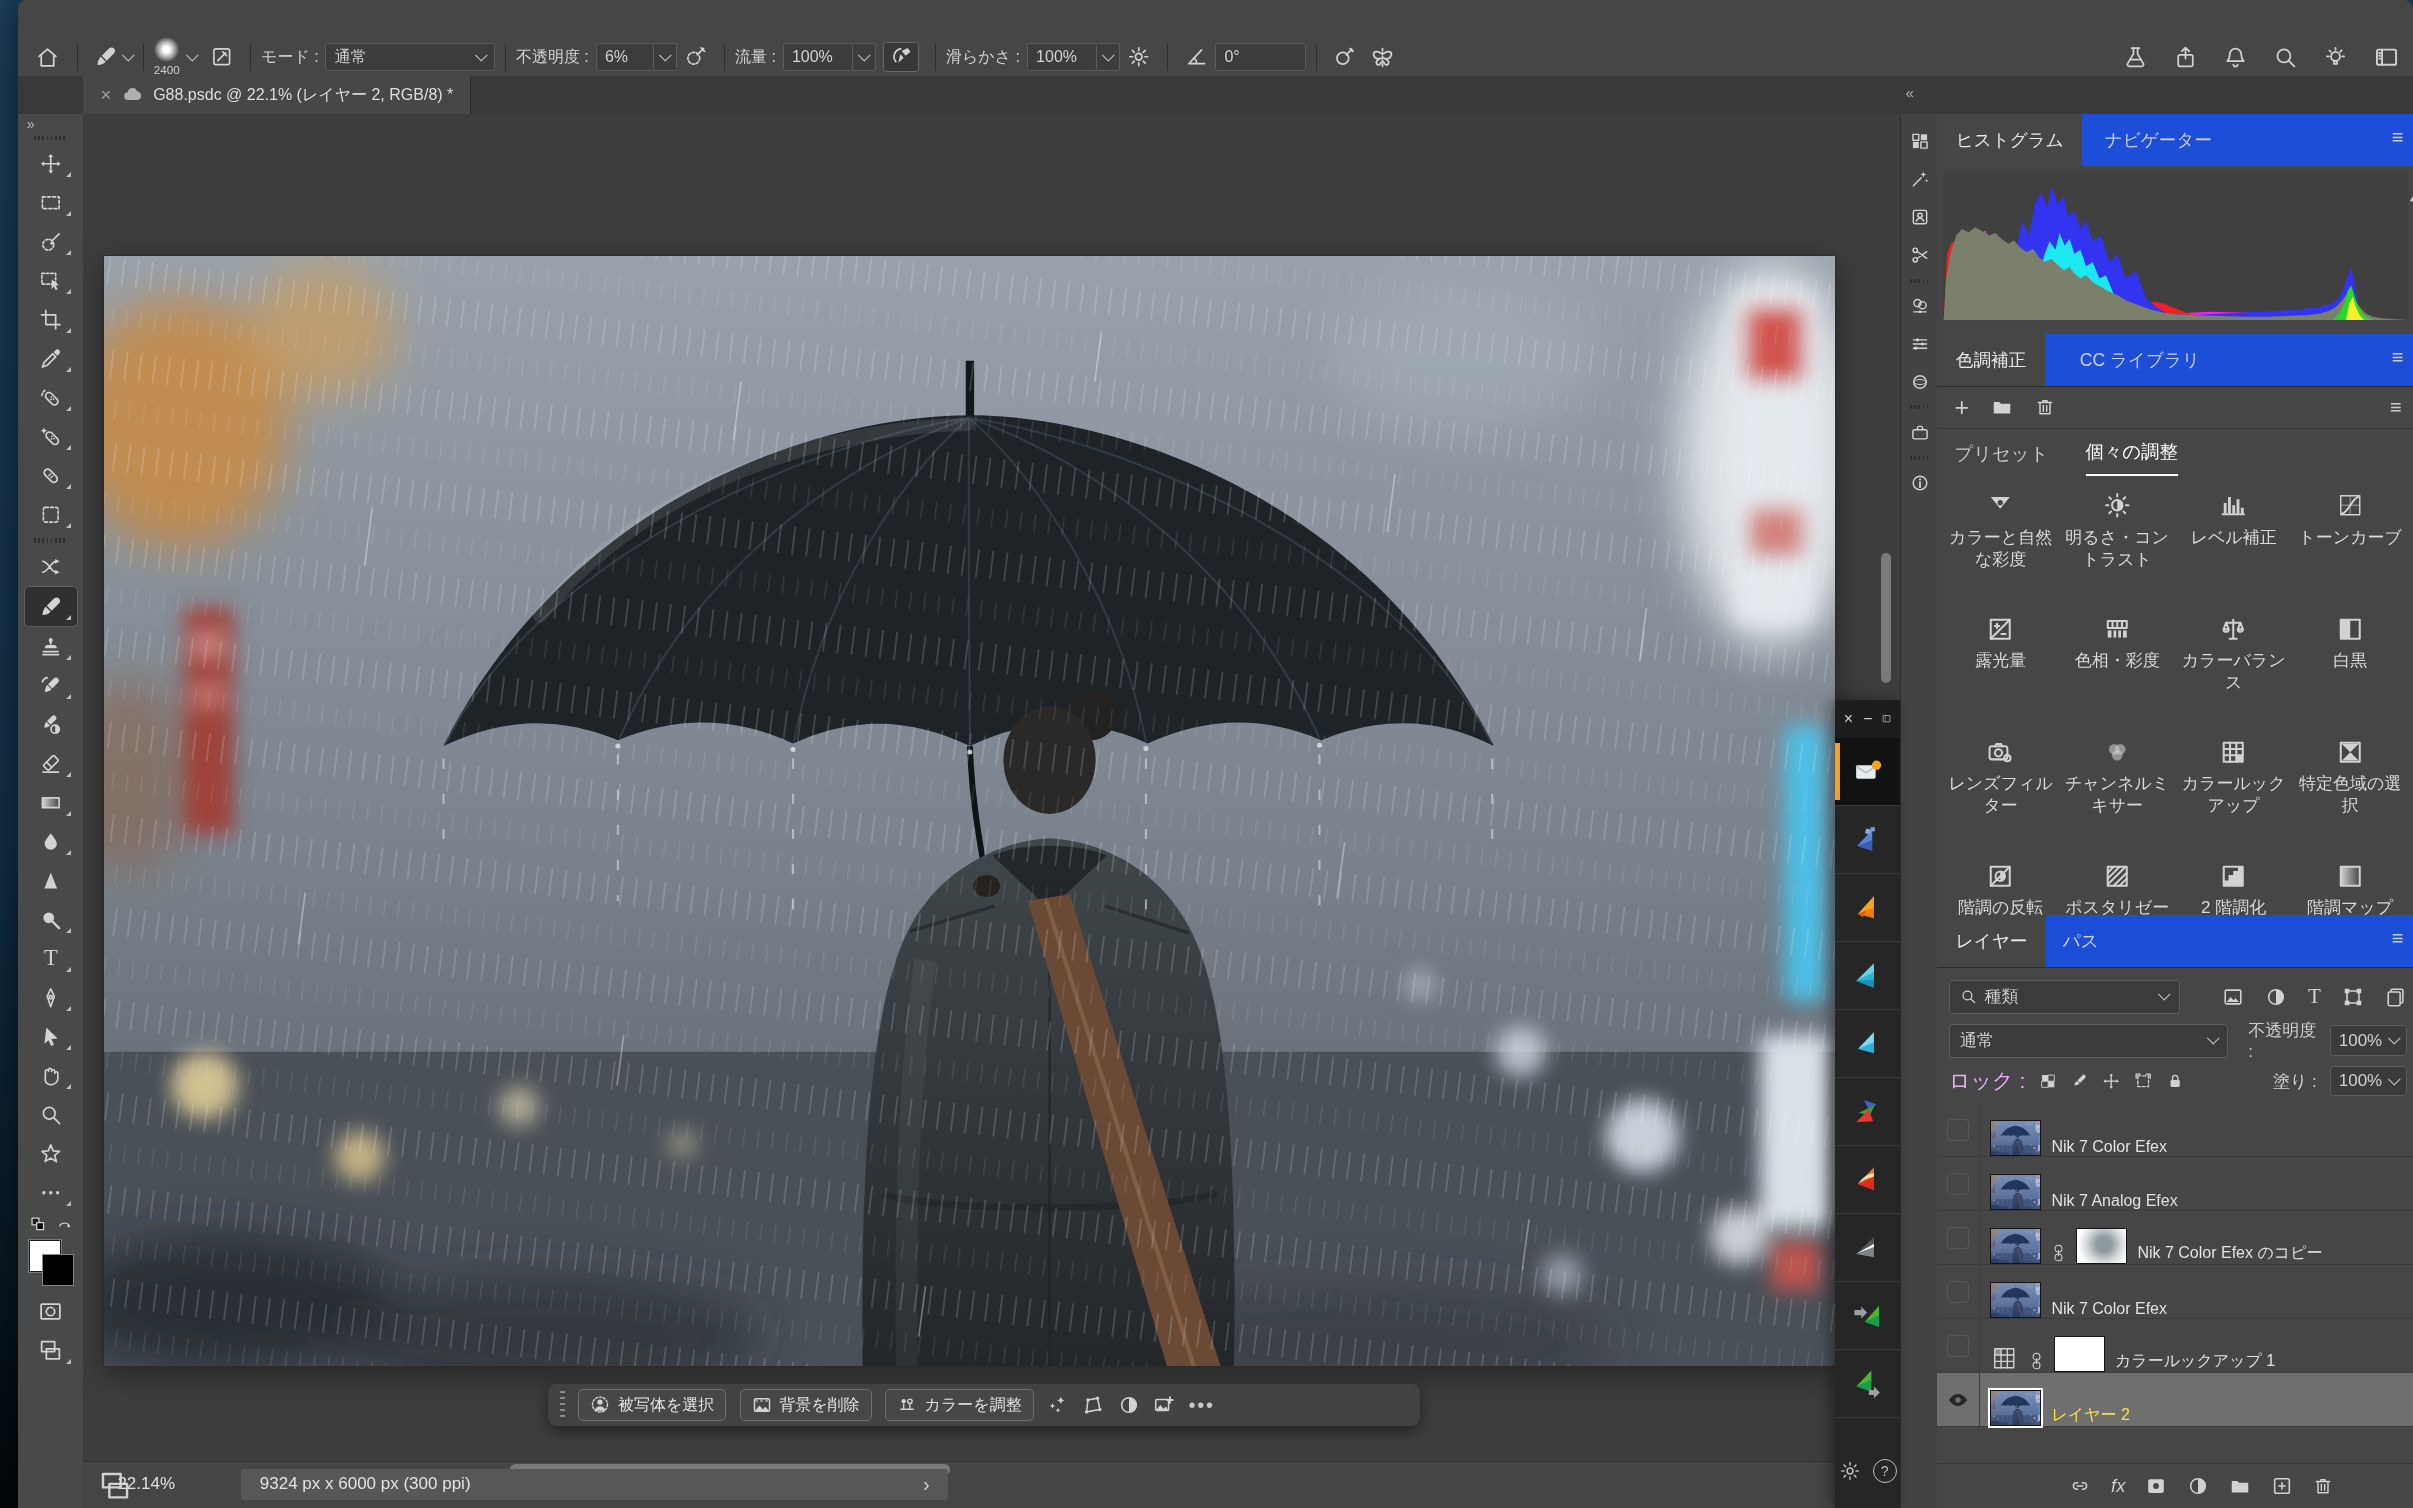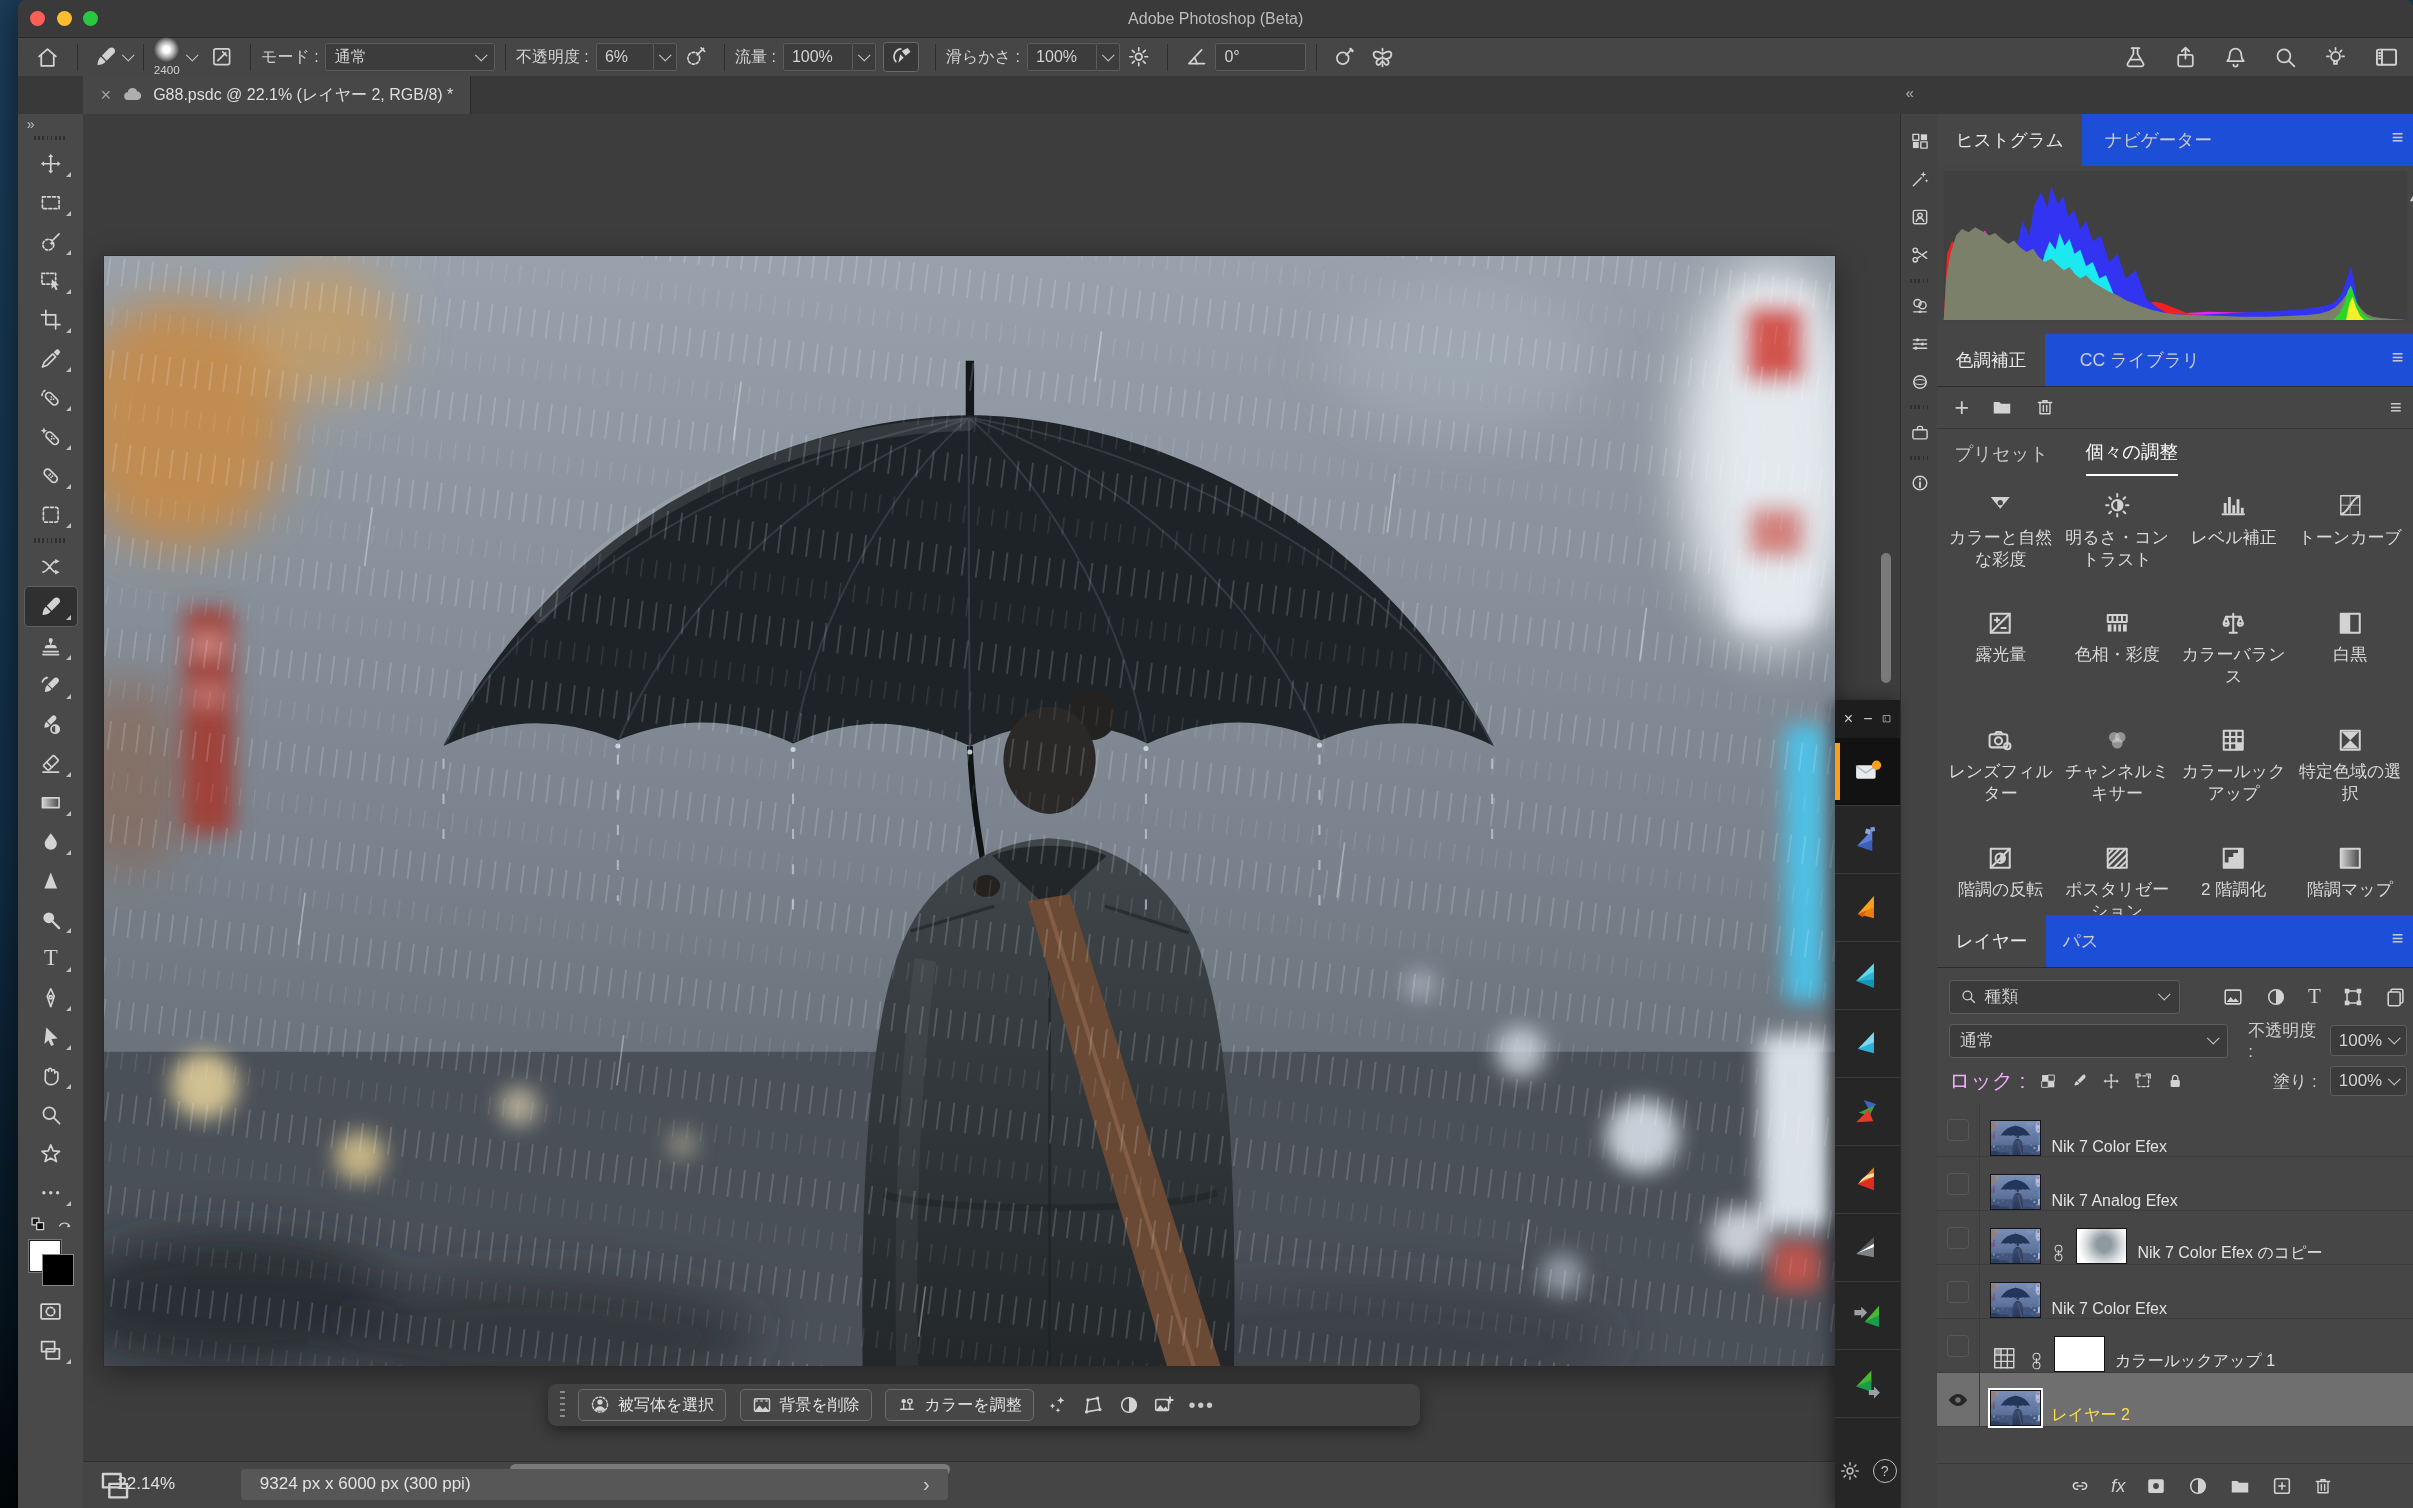--- a/index.html
+++ b/index.html
@@ -64,21 +64,21 @@
   .ptab{position:absolute;top:0;height:52px;display:flex;align-items:center;padding:0 18.4px;font-size:17.6px;color:#cdcdcd}
   .ptab.on{background:#464646;color:#e8e8e8}
   .pmenu{position:absolute;right:10px;top:13.4px}
   .hist{position:absolute;left:0;right:0;top:52px;height:159px;background:#454545}
   .hist svg{position:absolute;left:3.4px;top:5px}
   .warn{position:absolute;right:8.4px;top:11.7px}
   .actrow{position:absolute;left:0;right:0;height:42px;display:flex;align-items:center;gap:22px;padding-left:17px;border-bottom:0.8px solid #383838}
   .subtabs{position:absolute;left:0;right:0;height:49px;display:flex;align-items:flex-end;gap:37px;padding-left:17px;font-size:18.4px}
   .subtab{padding-bottom:10px;color:#c6c6c6}
   .subtab.on{color:#fff;border-bottom:2.5px solid #fff}
-  .adjgrid{position:absolute;left:5px;right:5px;display:grid;grid-template-columns:repeat(4,1fr);row-gap:10px}
+  .adjgrid{position:absolute;left:5px;right:5px;display:grid;grid-template-columns:repeat(4,1fr);row-gap:16px}
   .adjcell{display:flex;flex-direction:column;align-items:center;padding-top:8.4px;min-height:99px}
   .adjcell .lbl{font-size:17px;line-height:1.3;color:#dadada;text-align:center;margin-top:6.7px;word-break:break-all;max-width:107px}
   .lrow{display:flex;align-items:center}
   .search{height:32px;background:#3b3b3b;border:0.8px solid #5e5e5e;border-radius:3.4px;display:flex;align-items:center;gap:8.4px;padding:0 10px;font-size:17px}
   .dd{height:32px;background:#3b3b3b;border:0.8px solid #5e5e5e;border-radius:3.4px;display:flex;align-items:center;justify-content:space-between;padding:0 10px;font-size:17px}
   .valbox{height:28.5px;background:#3b3b3b;border:0.8px solid #5e5e5e;border-radius:3.4px;display:flex;align-items:center;gap:7.5px;padding:0 7.5px;font-size:17px}
   .llist{position:absolute;left:0;right:0}
   .lyr{height:53px;display:flex;align-items:stretch;border-bottom:0.8px solid #3c3c3c;background:#464646}
   .lyr.sel{background:#6f6f6f}
   .viscell{width:42px;border-right:0.8px solid #3c3c3c;display:flex;align-items:center;justify-content:center;flex:0 0 auto}
@@ -216,26 +216,20 @@
           <path d="M1700 1150l-8 60"></path>
           <path d="M980 1230l-8 60"></path>
         </g>
   </symbol>
 </defs>
 </svg>
 
 <div class="screen">
 <div class="window">
 
-  <div class="titlebar">
-    <div class="tl" style="left:11.7px;background:#ff5f57"></div>
-    <div class="tl" style="left:39px;background:#febc2e"></div>
-    <div class="tl" style="left:65px;background:#28c840"></div>
-    <div class="title">Adobe Photoshop (Beta)</div>
-  </div>
 
   <div class="optionsbar">
     <span class="obicon">
           <svg class="i" width="25" height="25" viewBox="0 0 24 24">
             <path d="M4 11l8-7 8 7"></path>
             <path d="M6 10v10h12V10"></path>
           </svg>
         </span>
     <span class="vsep"></span>
     <span class="obicon">

